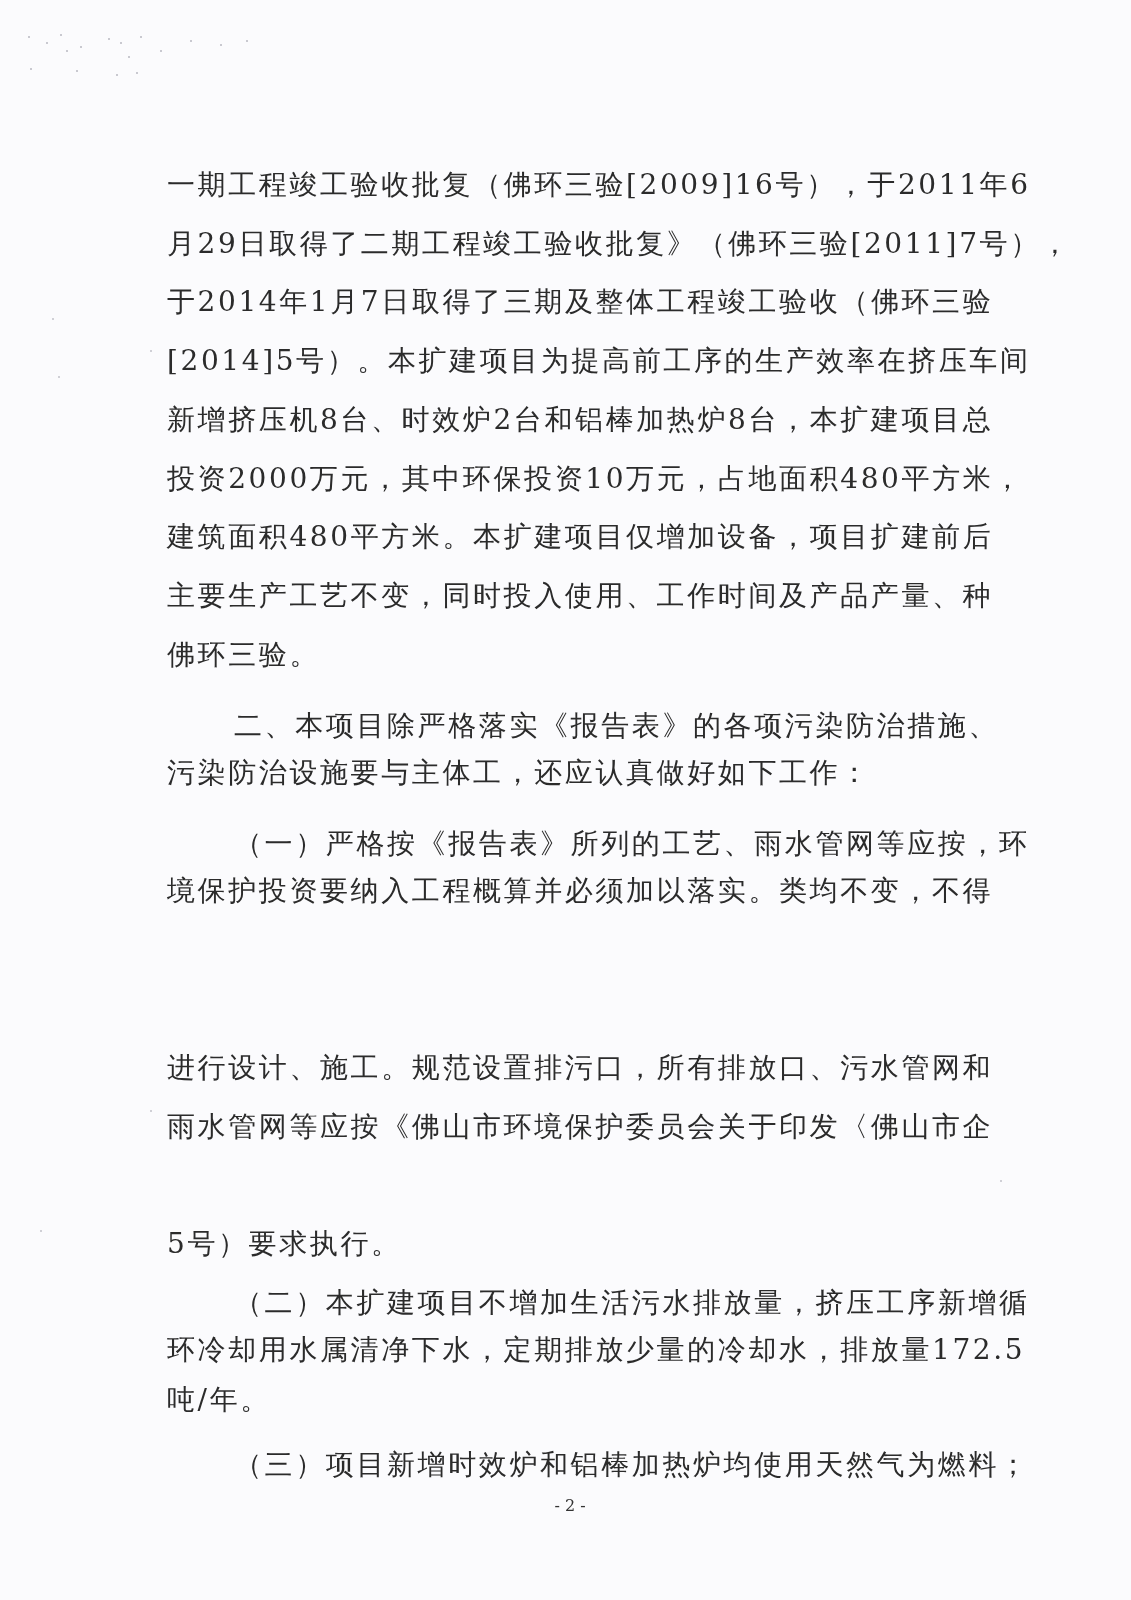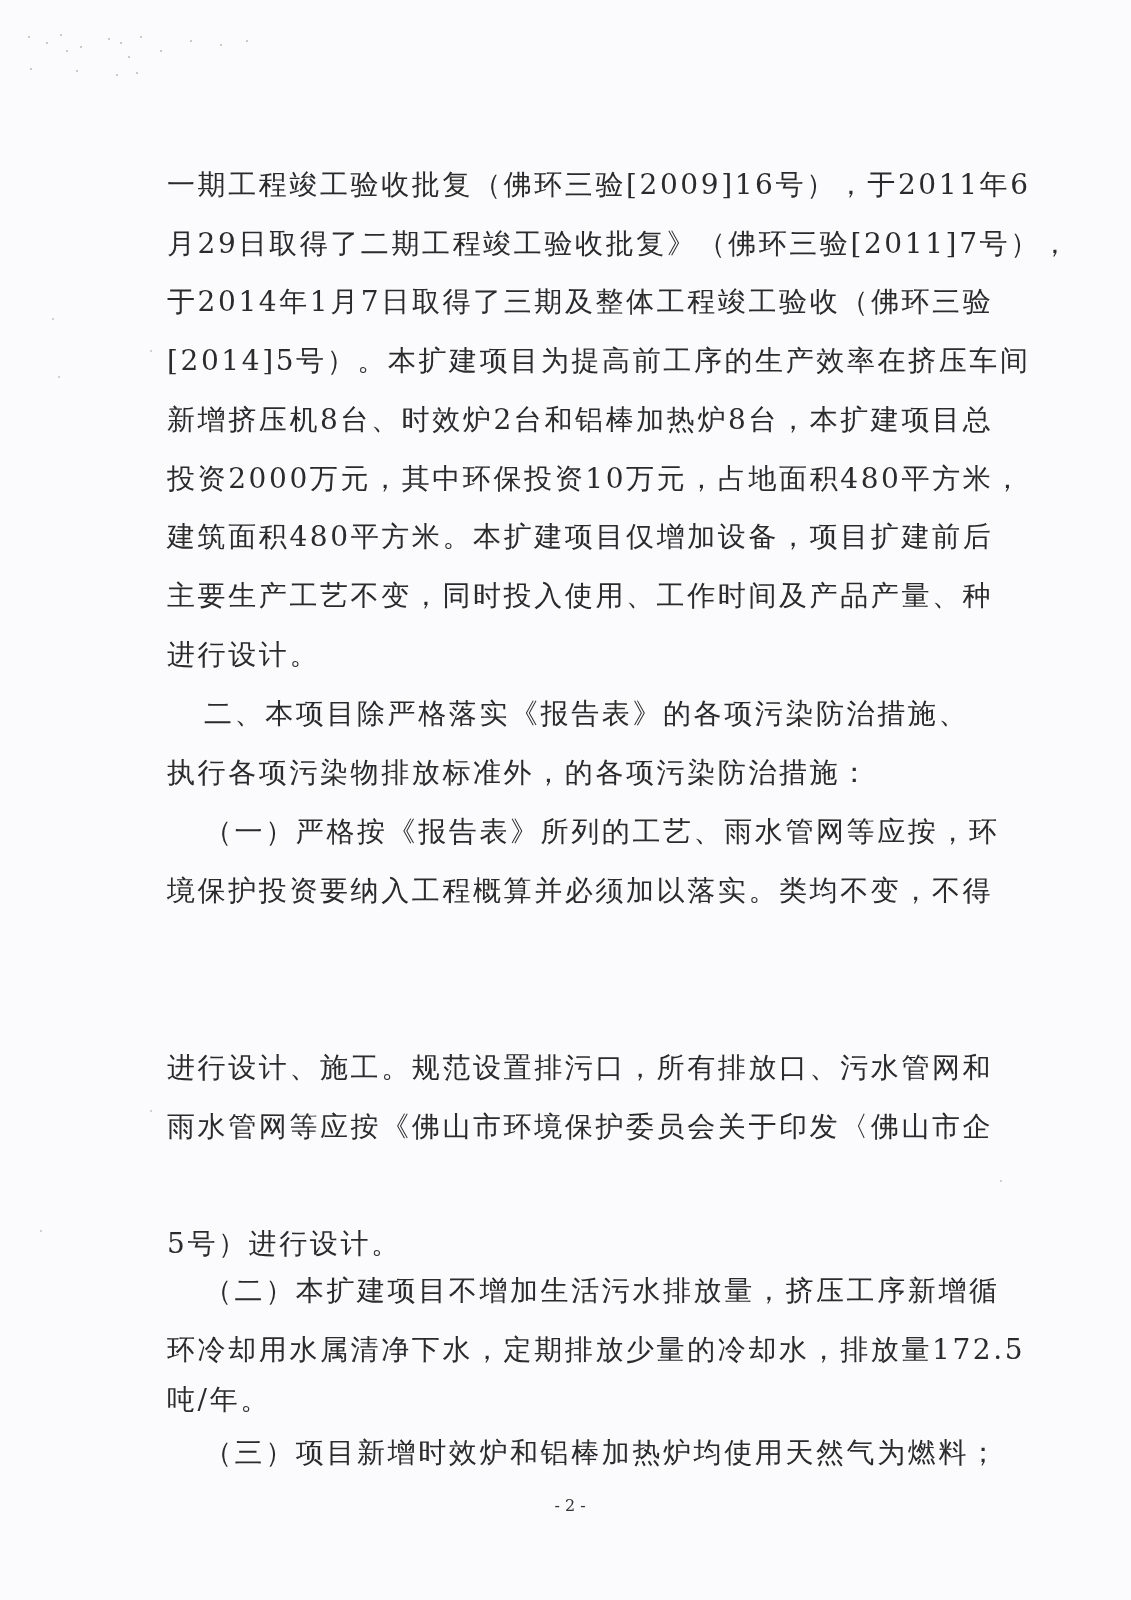--- a/index.html
+++ b/index.html
@@ -35,21 +35,21 @@
       position: absolute;
       left: 167px;
       width: 790px;
       height: 36px;
       font-size: 28px;
       line-height: 36px;
       white-space: nowrap;
       letter-spacing: 2.6px;
       color: #2b2b2b;
     }
-    .line.indent { left: 204px; width: 740px; }
+    .line.indent { left: 234px; width: 740px; margin-top: 12px; }
     .page-number {
       position: absolute;
       left: 540px;
       top: 1496px;
       width: 60px;
       text-align: center;
       font-size: 16px;
       line-height: 20px;
       color: #333;
     }
@@ -93,30 +93,30 @@
   <span class="margin-dot" style="left:1000px;top:1180px"></span>
 
   <div class="line" style="top:167px">一期工程竣工验收批复（佛环三验[2009]16号），于2011年6</div>
   <div class="line" style="top:226px">月29日取得了二期工程竣工验收批复》（佛环三验[2011]7号），</div>
   <div class="line" style="top:284px">于2014年1月7日取得了三期及整体工程竣工验收（佛环三验</div>
   <div class="line" style="top:343px">[2014]5号）。本扩建项目为提高前工序的生产效率在挤压车间</div>
   <div class="line" style="top:402px">新增挤压机8台、时效炉2台和铝棒加热炉8台，本扩建项目总</div>
   <div class="line" style="top:461px">投资2000万元，其中环保投资10万元，占地面积480平方米，</div>
   <div class="line" style="top:519px">建筑面积480平方米。本扩建项目仅增加设备，项目扩建前后</div>
   <div class="line" style="top:578px">主要生产工艺不变，同时投入使用、工作时间及产品产量、种</div>
-  <div class="line" style="top:637px">进行设计。</div>
+  <div class="line" style="top:637px">佛环三验。</div>
 
   <div class="line indent" style="top:696px">二、本项目除严格落实《报告表》的各项污染防治措施、</div>
-  <div class="line" style="top:755px">执行各项污染物排放标准外，的各项污染防治措施：</div>
+  <div class="line" style="top:755px">污染防治设施要与主体工，还应认真做好如下工作：</div>
 
   <div class="line indent" style="top:814px">（一）严格按《报告表》所列的工艺、雨水管网等应按，环</div>
   <div class="line" style="top:873px">境保护投资要纳入工程概算并必须加以落实。类均不变，不得</div>
   <div class="line" style="top:1050px">进行设计、施工。规范设置排污口，所有排放口、污水管网和</div>
   <div class="line" style="top:1109px">雨水管网等应按《佛山市环境保护委员会关于印发〈佛山市企</div>
-  <div class="line" style="top:1226px">5号）进行设计。</div>
+  <div class="line" style="top:1226px">5号）要求执行。</div>
 
   <div class="line indent" style="top:1273px">（二）本扩建项目不增加生活污水排放量，挤压工序新增循</div>
   <div class="line" style="top:1332px">环冷却用水属清净下水，定期排放少量的冷却水，排放量172.5</div>
   <div class="line" style="top:1382px">吨/年。</div>
 
   <div class="line indent" style="top:1435px">（三）项目新增时效炉和铝棒加热炉均使用天然气为燃料；</div>
 
   <div class="page-number">- 2 -</div>
 </div>
 

